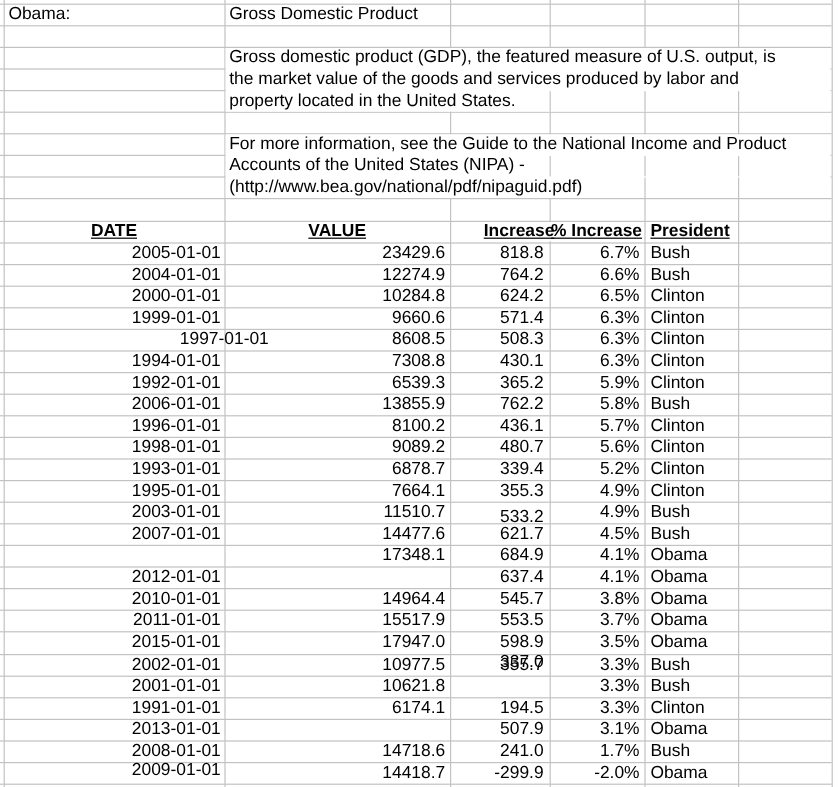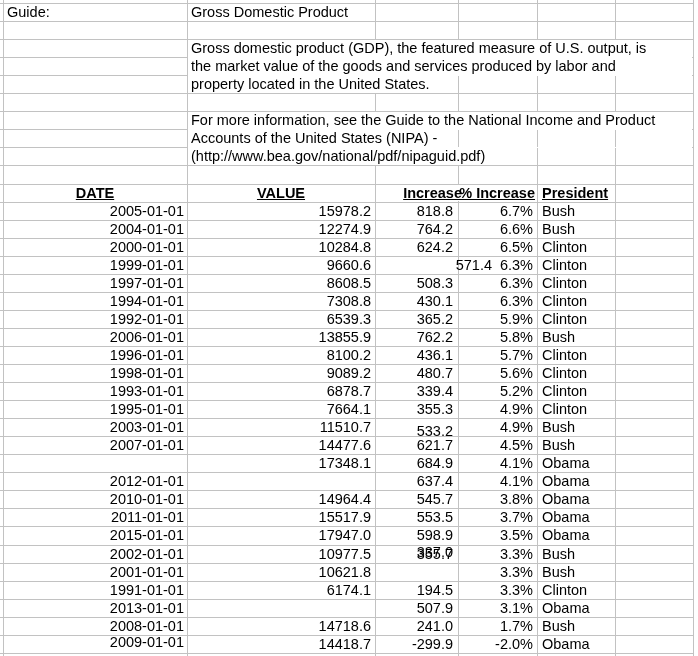--- a/index.html
+++ b/index.html
@@ -42,21 +42,21 @@
   #hdr-value{left:187px;width:188px;top:183.5px;}
   #hdr-increase{left:375px;width:87px;top:183.5px;text-align:right;}
   #hdr-pct{left:458px;width:77px;top:183.5px;text-align:right;}
   #hdr-president{left:542px;top:183.5px;}
 </style>
 </head>
 <body>
 
 <div id="sheet">
 
-  <div class="cell" id="title-label">Guide:</div>
+  <div class="cell" id="title-label">Obama:</div>
   <div class="cell" id="title-value">Gross Domestic Product</div>
 
   <div class="cell desc-0">Gross domestic product (GDP), the featured measure of U.S. output, is</div>
   <div class="cell desc-1">the market value of the goods and services produced by labor and</div>
   <div class="cell desc-2">property located in the United States.</div>
 
   <div class="cell info-0">For more information, see the Guide to the National Income and Product</div>
   <div class="cell info-1">Accounts of the United States (NIPA) -</div>
   <div class="cell info-2">(http://www.bea.gov/national/pdf/nipaguid.pdf)</div>
 
@@ -115,40 +115,40 @@
     <div class="mask" style="left: 452px; top: 184.5px; width: 12px; height: 16px;"></div>
     <div class="glseg" style="left: 458px; top: 76px; height: 16.5px;"></div>
     <div class="glseg" style="left: 537px; top: 76px; height: 16.5px;"></div>
     <div class="glseg" style="left: 615px; top: 76px; height: 16.5px;"></div>
     <div class="glseg" style="left: 458px; top: 130px; height: 17px;"></div>
     <div class="glseg" style="left: 537px; top: 130px; height: 17px;"></div>
     <div class="glseg" style="left: 615px; top: 130px; height: 17px;"></div>
     <div class="glseg" style="left: 537px; top: 147.5px; height: 17.5px;"></div>
     <div class="glseg" style="left: 615px; top: 147.5px; height: 17.5px;"></div>
     <div class="cell right" style="left: 3px; width: 181px; top: 201.55px;">2005-01-01</div>
-    <div class="cell right" style="left: 187px; width: 184px; top: 201.55px;">15978.2</div>
+    <div class="cell right" style="left: 187px; width: 184px; top: 201.55px;">23429.6</div>
     <div class="cell right" style="left: 375px; width: 78px; top: 201.55px;">818.8</div>
     <div class="cell right" style="left: 458px; width: 75px; top: 201.55px;">6.7%</div>
     <div class="cell" style="left: 542px; top: 201.55px;">Bush</div>
     <div class="cell right" style="left: 3px; width: 181px; top: 219.6px;">2004-01-01</div>
     <div class="cell right" style="left: 187px; width: 184px; top: 219.6px;">12274.9</div>
     <div class="cell right" style="left: 375px; width: 78px; top: 219.6px;">764.2</div>
     <div class="cell right" style="left: 458px; width: 75px; top: 219.6px;">6.6%</div>
     <div class="cell" style="left: 542px; top: 219.6px;">Bush</div>
     <div class="cell right" style="left: 3px; width: 181px; top: 237.65px;">2000-01-01</div>
     <div class="cell right" style="left: 187px; width: 184px; top: 237.65px;">10284.8</div>
     <div class="cell right" style="left: 375px; width: 78px; top: 237.65px;">624.2</div>
     <div class="cell right" style="left: 458px; width: 75px; top: 237.65px;">6.5%</div>
     <div class="cell" style="left: 542px; top: 237.65px;">Clinton</div>
     <div class="cell right" style="left: 3px; width: 181px; top: 255.7px;">1999-01-01</div>
     <div class="cell right" style="left: 187px; width: 184px; top: 255.7px;">9660.6</div>
-    <div class="cell right" style="left: 375px; width: 78px; top: 255.7px; margin-left: 39px;">571.4</div>
+    <div class="cell right" style="left: 375px; width: 78px; top: 255.7px;">571.4</div>
     <div class="cell right" style="left: 458px; width: 75px; top: 255.7px;">6.3%</div>
     <div class="cell" style="left: 542px; top: 255.7px;">Clinton</div>
-    <div class="cell right" style="left: 3px; width: 181px; top: 273.75px;">1997-01-01</div>
+    <div class="cell right" style="left: 3px; width: 181px; top: 273.75px; padding-left: 40px;">1997-01-01</div>
     <div class="cell right" style="left: 187px; width: 184px; top: 273.75px;">8608.5</div>
     <div class="cell right" style="left: 375px; width: 78px; top: 273.75px;">508.3</div>
     <div class="cell right" style="left: 458px; width: 75px; top: 273.75px;">6.3%</div>
     <div class="cell" style="left: 542px; top: 273.75px;">Clinton</div>
     <div class="cell right" style="left: 3px; width: 181px; top: 291.8px;">1994-01-01</div>
     <div class="cell right" style="left: 187px; width: 184px; top: 291.8px;">7308.8</div>
     <div class="cell right" style="left: 375px; width: 78px; top: 291.8px;">430.1</div>
     <div class="cell right" style="left: 458px; width: 75px; top: 291.8px;">6.3%</div>
     <div class="cell" style="left: 542px; top: 291.8px;">Clinton</div>
     <div class="cell right" style="left: 3px; width: 181px; top: 309.85px;">1992-01-01</div>

